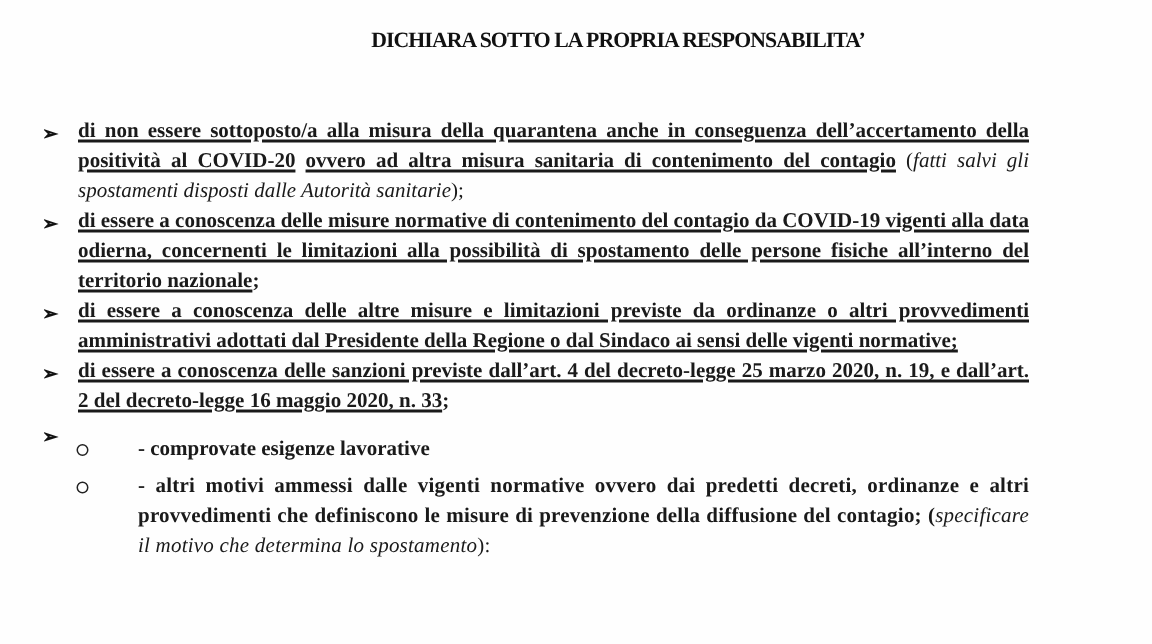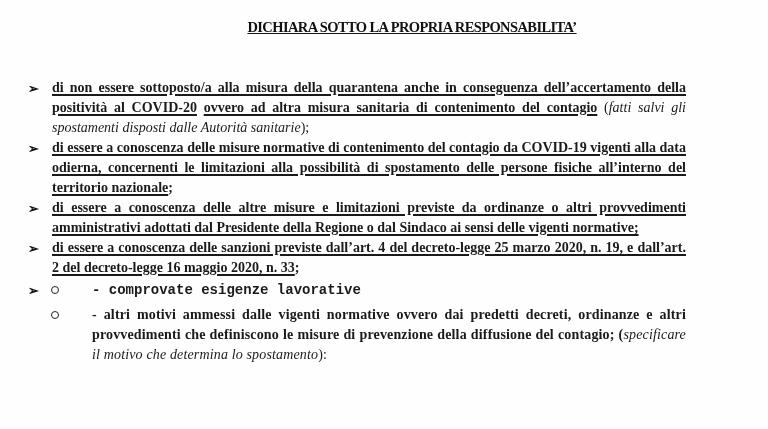--- a/index.html
+++ b/index.html
@@ -27,21 +27,20 @@
       top: 19px;
       left: 0;
       width: 768px;
       text-align: center;
       font-weight: bold;
       font-size: 14.5px;
       letter-spacing: -0.6px;
       color: #111;
       padding-left: 56px;
       box-sizing: border-box;
-      text-decoration: underline;
     }
     .list {
       position: absolute;
       left: 0;
       top: 78px;
       width: 768px;
     }
     .item {
       position: relative;
       padding-left: 52px;
@@ -117,21 +116,21 @@
 
     <div class="item">
       <span class="bullet">➢</span>
       <span class="u">di essere a conoscenza delle sanzioni previste dall’art. 4 del decreto-legge 25 marzo 2020, n. 19, e dall’art. 2 del decreto-legge 16 maggio 2020, n. 33</span><span>;</span>
     </div>
 
     <div class="item" style="margin-top:2px;">
       <span class="bullet">➢</span>
     </div>
 
-    <div class="sub" style="margin-top:2px;font-family:Liberation Mono, monospace;">
+    <div class="sub" style="margin-top:12px;">
       <span class="circle"></span>
       <span>- comprovate esigenze lavorative</span>
     </div>
 
 
     <div class="sub wide">
       <span class="circle"></span>
       <span>- altri motivi ammessi dalle vigenti normative ovvero dai predetti decreti, ordinanze e altri provvedimenti che definiscono le misure di prevenzione della diffusione del contagio; (</span><span class="it">specificare il motivo che determina lo spostamento</span><span class="norm">):</span>
     </div>
 

